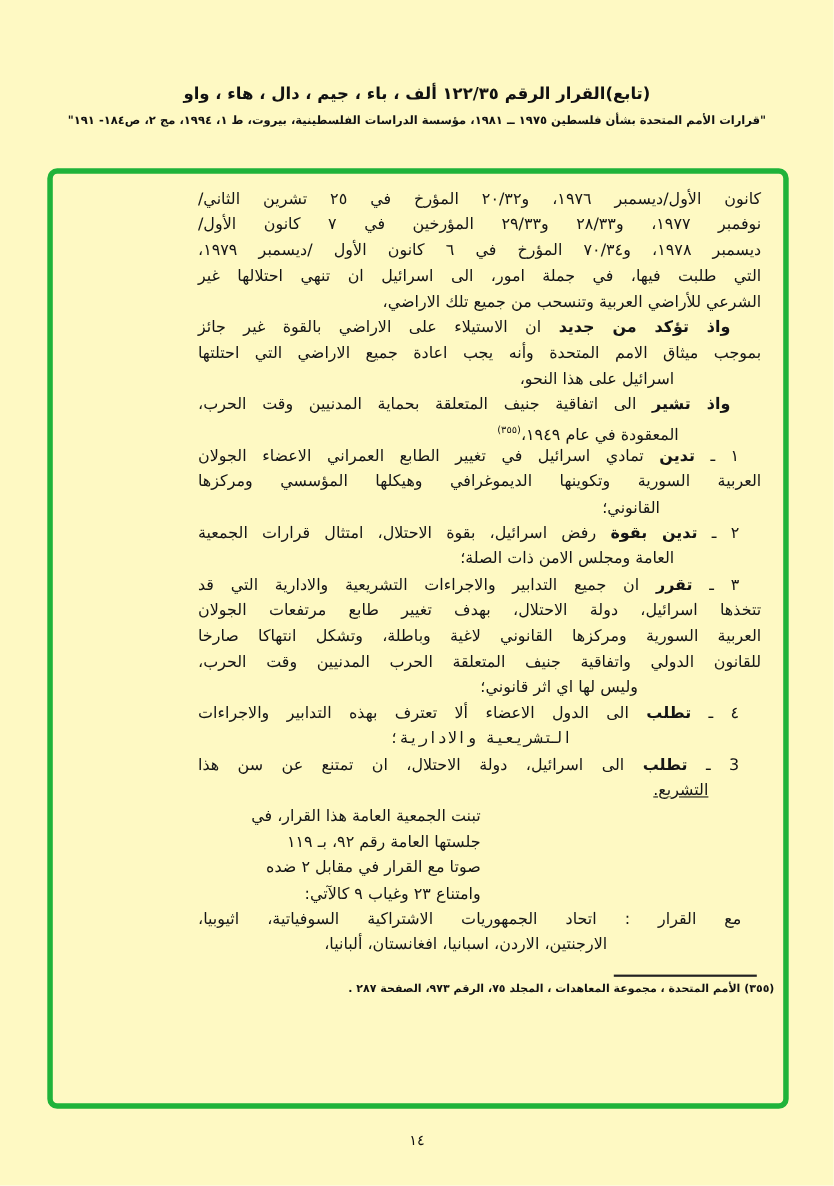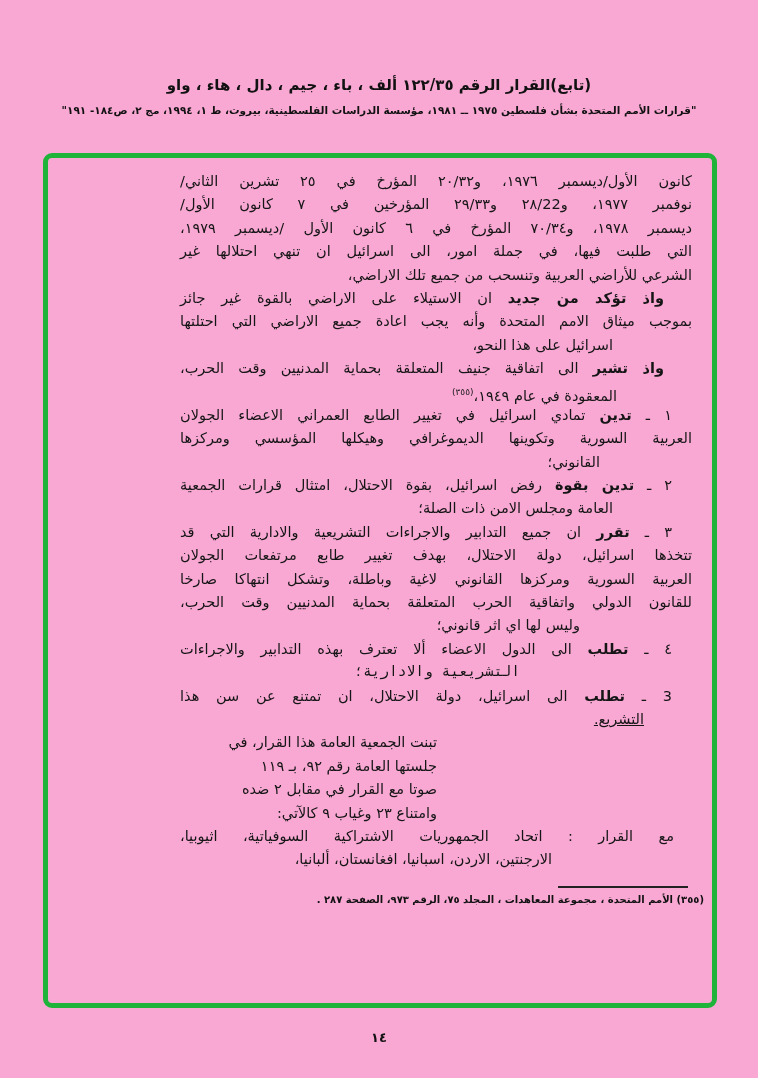--- a/index.html
+++ b/index.html
@@ -1,20 +1,20 @@
 <!DOCTYPE html>
 <html lang="ar"><head>
 <meta charset="utf-8">
 <style>
   * { margin:0; padding:0; box-sizing:border-box; }
   html,body { background:#ffffff; }
   .page {
     position:relative;
     width:758px; height:1078px;
-    background:#f9a8d4;
+    background:#fef9c3;
     font-family:"DejaVu Sans", sans-serif;
     color:#151515;
     overflow:hidden;
   }
   .header-title {
     position:absolute; top:76px; left:0; width:758px;
     direction:rtl; text-align:center;
     font-size:15px; font-weight:bold; color:#111;
   }
   .header-source {
@@ -53,54 +53,54 @@
     margin-left:auto; margin-right:16px;
   }
   .footnote-text {
     margin-top:6px;
     direction:rtl; text-align:right;
     font-size:10px; font-weight:bold; color:#111;
   }
   .page-number {
     position:absolute; top:1030px; left:0; width:758px;
     text-align:center; direction:rtl;
-    font-size:13px; font-weight:bold; color:#111;
+    font-size:13px; font-weight:normal; color:#111;
   }
 </style>
 </head>
 <body>
 
 <div class="page">
 
   <div class="header-title">(تابع)القرار الرقم  ١٢٢/٣٥ ألف ، باء ، جيم ، دال ، هاء ، واو</div>
 
   <div class="header-source">"قرارات الأمم المتحدة بشأن فلسطين ١٩٧٥ ــ ١٩٨١، مؤسسة الدراسات الفلسطينية، بيروت، ط ١، ١٩٩٤، مج ٢، ص١٨٤- ١٩١"</div>
 
   <div class="frame" style="border-color: rgb(31, 179, 58);"></div>
 
   <div class="text-column">
       <div class="line j"><span>كانون الأول/ديسمبر ١٩٧٦، و٢٠/٣٢ المؤرخ في ٢٥ تشرين الثاني/</span></div>
-      <div class="line j"><span>نوفمبر ١٩٧٧، و٢٨/22 و٢٩/٣٣ المؤرخين في ٧ كانون الأول/</span></div>
+      <div class="line j"><span>نوفمبر ١٩٧٧، و٢٨/٣٣ و٢٩/٣٣ المؤرخين في ٧ كانون الأول/</span></div>
       <div class="line j"><span>ديسمبر ١٩٧٨، و٧٠/٣٤ المؤرخ في ٦ كانون الأول /ديسمبر ١٩٧٩،</span></div>
       <div class="line j"><span>التي طلبت فيها، في جملة امور، الى اسرائيل ان تنهي احتلالها غير</span></div>
       <div class="line r"><span>الشرعي للأراضي العربية وتنسحب من جميع تلك الاراضي،</span></div>
       <div class="line j" style="padding-right: 28px;"><span class="bd">واذ تؤكد من جديد</span><span> ان الاستيلاء على الاراضي بالقوة غير جائز</span></div>
       <div class="line j"><span>بموجب ميثاق الامم المتحدة وأنه يجب اعادة جميع الاراضي التي احتلتها</span></div>
       <div class="line r" style="padding-right: 79px;"><span>اسرائيل على هذا النحو،</span></div>
       <div class="line j" style="padding-right: 28px;"><span class="bd">واذ تشير</span><span> الى اتفاقية جنيف المتعلقة بحماية المدنيين وقت الحرب،</span></div>
       <div class="line r" style="padding-right: 75px;"><span>المعقودة في عام ١٩٤٩،</span><span class="sup">(٣٥٥)</span></div>
       <div class="line j" style="padding-right: 20px;"><span>١ ـ </span><span class="bd">تدين</span><span> تمادي اسرائيل في تغيير الطابع العمراني الاعضاء الجولان</span></div>
       <div class="line j"><span>العربية السورية وتكوينها الديموغرافي وهيكلها المؤسسي ومركزها</span></div>
       <div class="line r" style="padding-right: 92px;"><span>القانوني؛</span></div>
       <div class="line j" style="padding-right: 20px;"><span>٢ ـ </span><span class="bd">تدين بقوة</span><span> رفض اسرائيل، بقوة الاحتلال، امتثال قرارات الجمعية</span></div>
       <div class="line r" style="padding-right: 79px;"><span>العامة ومجلس الامن ذات الصلة؛</span></div>
       <div class="line j" style="padding-right: 20px;"><span>٣ ـ </span><span class="bd">تقرر</span><span> ان جميع التدابير والاجراءات التشريعية والادارية التي قد</span></div>
       <div class="line j"><span>تتخذها اسرائيل، دولة الاحتلال، بهدف تغيير طابع مرتفعات الجولان</span></div>
       <div class="line j"><span>العربية السورية ومركزها القانوني لاغية وباطلة، وتشكل انتهاكا صارخا</span></div>
-      <div class="line j"><span>للقانون الدولي واتفاقية الحرب المتعلقة بحماية المدنيين وقت الحرب،</span></div>
+      <div class="line j"><span>للقانون الدولي واتفاقية جنيف المتعلقة الحرب المدنيين وقت الحرب،</span></div>
       <div class="line r" style="padding-right: 112px;"><span>وليس لها اي اثر قانوني؛</span></div>
       <div class="line j" style="padding-right: 20px;"><span>٤ ـ </span><span class="bd">تطلب</span><span> الى الدول الاعضاء ألا تعترف بهذه التدابير والاجراءات</span></div>
       <div class="line r" style="padding-right: 172px; font-family: Liberation Mono, monospace;"><span>التشريعية والادارية؛</span></div>
       <div class="line j" style="padding-right: 20px;"><span>3 ـ </span><span class="bd">تطلب</span><span> الى اسرائيل، دولة الاحتلال، ان تمتنع عن سن هذا</span></div>
       <div class="line r" style="padding-right: 48px; text-decoration: underline;"><span>التشريع.</span></div>
       <div class="line c"><span>تبنت الجمعية العامة هذا القرار، في</span></div>
       <div class="line c"><span>جلستها العامة رقم ٩٢، بـ ١١٩</span></div>
       <div class="line c"><span>صوتا مع القرار في مقابل ٢ ضده</span></div>
       <div class="line c"><span>وامتناع ٢٣ وغياب ٩ كالآتي:</span></div>
       <div class="line j" style="padding-right: 18px;"><span>مع القرار : اتحاد الجمهوريات الاشتراكية السوفياتية، اثيوبيا،</span></div>

